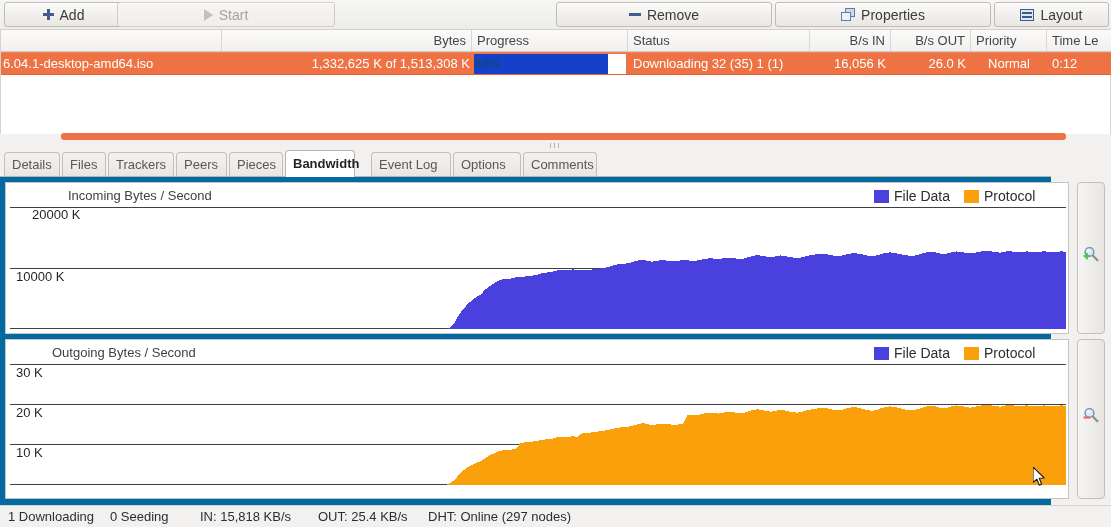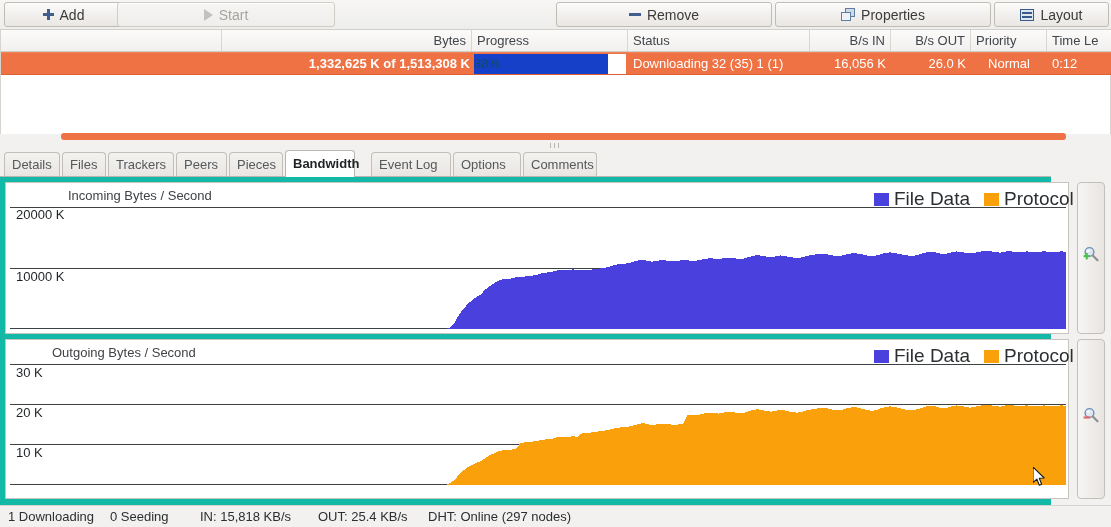--- a/index.html
+++ b/index.html
@@ -151,39 +151,39 @@
   .tab.active {
     top:0; height:27px; line-height:26px;
     background:#ffffff; color:#1f2325; font-weight:bold;
     border-color:#b9b5af;
     z-index:3;
   }
 
   
   .content {
     position:absolute; left:0; top:176px; width:1051px; height:329px;
-    background:#14b8a6;
+    background:#0369a1;
     border-top:1px solid #b9b5af;
     box-sizing:border-box;
   }
 
   .graphpanel {
     position:absolute; background:#ffffff;
     border:1px solid #c8c5c0; box-sizing:border-box;
   }
   .gtitle {
     position:absolute; font-size:13px; color:#3f4346; white-space:nowrap;
   }
   .gridline { position:absolute; height:1px; background:#3d4144; }
   .ylabel { position:absolute; font-size:13px; color:#1f2325; white-space:nowrap; }
 
   .legend { position:absolute; display:flex; align-items:center; gap:6px; }
   .legend .item { display:flex; align-items:center; gap:5px; }
   .legend .sw { width:15px; height:13px; display:inline-block; }
-  .legend .lt { font-size:19px; color:#2b2f31; white-space:nowrap; }
+  .legend .lt { font-size:14px; color:#2b2f31; white-space:nowrap; }
 
   .plot { position:absolute; overflow:hidden; }
   .plot svg { display:block; }
 
   
   .zbtn {
     position:absolute; width:26px;
     border:1px solid #c3c0bb; border-radius:4px;
     background: linear-gradient(to right, #f7f6f5 0%, #efedea 50%, #e8e5e1 100%);
     box-sizing:border-box;
@@ -255,21 +255,22 @@
       <div class="hcell r" style="left:221px; width:250px;">Bytes</div>
       <div class="hcell" style="left:471px; width:156px;">Progress</div>
       <div class="hcell" style="left:627px; width:182px;">Status</div>
       <div class="hcell r" style="left:809px; width:81px;">B/s IN</div>
       <div class="hcell r" style="left:890px; width:80px;">B/s OUT</div>
       <div class="hcell" style="left:970px; width:76px;">Priority</div>
       <div class="hcell" style="left:1046px;width:65px;">Time Le</div>
     </div>
 
     <div class="row" style="background: rgb(238, 114, 68);">
-      <div class="rcell r" style="left:224px;width:250px;font-weight:bold;">1,332,625 K of 1,513,308 K</div>
+      <div class="rcell" style="left:0px;  width:221px; padding-left:2px;">6.04.1-desktop-amd64.iso</div>
+      <div class="rcell r" style="left:224px;width:250px;">1,332,625 K of 1,513,308 K</div>
 
       <div class="pbar" style="left:473px; width:152px;">
         <div class="fill" id="progress-fill" style="width: 88%; background: rgb(23, 64, 200);"></div>
         <div class="ptxt">88%</div>
       </div>
 
       <div class="rcell" style="left:627px;width:182px;">Downloading 32 (35) 1 (1)</div>
       <div class="rcell r" style="left:809px;width:81px;">16,056 K</div>
       <div class="rcell r" style="left:890px;width:80px;">26.0 K</div>
       <div class="rcell" style="left:970px;width:76px; text-align:center;">Normal</div>
@@ -303,21 +304,21 @@
 
   <div class="content">
 
     <div class="graphpanel" style="left:5px; top:5px; width:1064px; height:152px;">
 
       <div class="gtitle" style="left:62px; top:5px;">Incoming Bytes / Second</div>
 
       <div class="gridline" style="left:4px; top:24px; width:1056px;"></div>
 
       <div class="gridline" style="left:4px; top:24px; width:1056px; opacity:0;"></div>
-      <div class="ylabel" style="left:10px; top:24px;">20000 K</div>
+      <div class="ylabel" style="left:26px; top:24px;">20000 K</div>
 
       <div class="gridline" style="left:4px; top:85px; width:1056px;"></div>
       <div class="ylabel" style="left:10px; top:86px;">10000 K</div>
 
       <div class="gridline" style="left:4px; top:145px; width:1056px;"></div>
 
       <div class="legend" style="left:868px; top:5px; gap:14px;">
         <span class="item">
           <span class="sw" id="inc-sw-0" style="background: rgb(74, 64, 221);"></span>
           <span class="lt">File Data</span>

